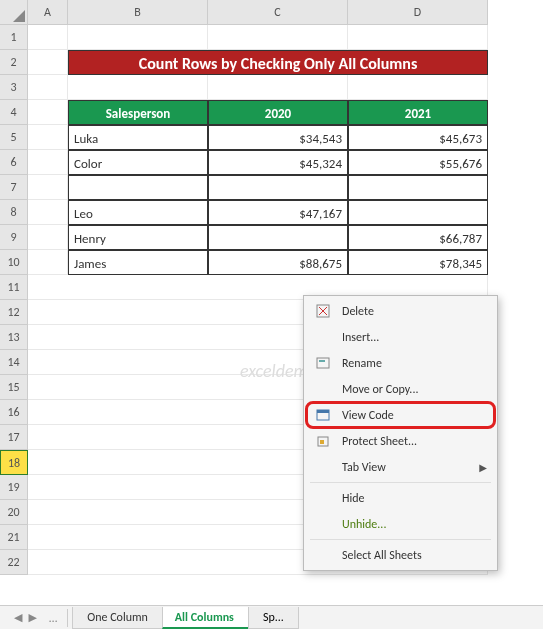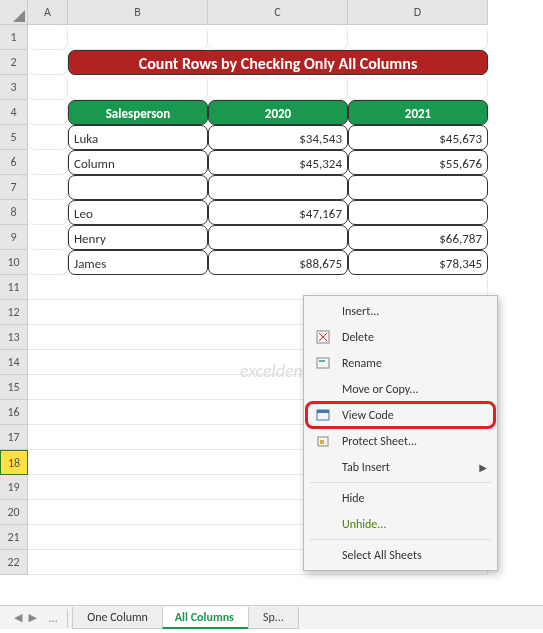--- a/index.html
+++ b/index.html
@@ -40,21 +40,20 @@
       background: #fde047;
       border: 1px solid #2d7d2d;
     }
     .cell {
       border-right: 1px solid #e8e8e8;
       border-bottom: 1px solid #e8e8e8;
       padding: 0 5px;
       line-height: 25px;
       font-size: 13px;
       background: #fff;
-      border-radius: 7px;
     }
     .corner {
       background: #e6e6e6;
       border-right: 1px solid #ccc;
       border-bottom: 1px solid #ccc;
       position: relative;
     }
     .corner::after {
       content: '';
       position: absolute;
@@ -153,21 +152,21 @@
       cursor: pointer;
       margin-right: -1px;
     }
     .tab.active {
       background: #fff;
       border-bottom: 2px solid #1a9850;
       color: #1a9850;
       font-weight: bold;
       padding-left: 12px;
     }
-    .tab.partial { color: #404040; }
+    .tab.partial { color: #000000; }
     .blank-area {
       grid-column: 2 / 6;
       background: #fff;
       border-right: 1px solid #e8e8e8;
       border-bottom: 1px solid #e8e8e8;
     }
   </style>
 </head>
 <body>
 
@@ -201,21 +200,21 @@
   <div class="cell header-cell">2021</div>
 
   <div class="row-header">5</div>
   <div class="cell"></div>
   <div class="cell data-cell left">Luka</div>
   <div class="cell data-cell right">$34,543</div>
   <div class="cell data-cell right">$45,673</div>
 
   <div class="row-header">6</div>
   <div class="cell"></div>
-  <div class="cell data-cell left">Column</div>
+  <div class="cell data-cell left">Color</div>
   <div class="cell data-cell right">$45,324</div>
   <div class="cell data-cell right">$55,676</div>
 
   <div class="row-header">7</div>
   <div class="cell"></div>
   <div class="cell data-cell left"></div>
   <div class="cell data-cell right"></div>
   <div class="cell data-cell right"></div>
 
   <div class="row-header">8</div>
@@ -258,35 +257,35 @@
     <div class="blank-area"></div>
   <div class="row-header">21</div>
     <div class="blank-area"></div>
   <div class="row-header">22</div>
     <div class="blank-area"></div>
 </div>
 
 <div class="watermark">exceldemy</div>
 
 <div class="context-menu">
-  <div class="menu-item">
-    <span class="menu-icon"></span>
-    <span class="menu-label">Insert...</span>
-  </div>
   <div class="menu-item">
     <span class="menu-icon">
         <svg width="14" height="14" viewBox="0 0 14 14">
           <rect x="1" y="1" width="12" height="12" fill="none" stroke="#888"></rect>
           <line x1="3" y1="3" x2="11" y2="11" stroke="#c33"></line>
           <line x1="11" y1="3" x2="3" y2="11" stroke="#c33"></line>
         </svg>
       </span>
     <span class="menu-label">Delete</span>
   </div>
   <div class="menu-item">
+    <span class="menu-icon"></span>
+    <span class="menu-label">Insert...</span>
+  </div>
+  <div class="menu-item">
     <span class="menu-icon">
         <svg width="14" height="14" viewBox="0 0 14 14">
           <rect x="1" y="2" width="12" height="10" fill="none" stroke="#888"></rect>
           <rect x="3" y="4" width="6" height="2" fill="#6aa"></rect>
         </svg>
       </span>
     <span class="menu-label">Rename</span>
   </div>
   <div class="menu-item">
     <span class="menu-icon"></span>
@@ -305,21 +304,21 @@
     <span class="menu-icon">
         <svg width="14" height="14" viewBox="0 0 14 14">
           <rect x="2" y="3" width="10" height="9" fill="none" stroke="#888"></rect>
           <rect x="4" y="6" width="4" height="4" fill="#da3"></rect>
         </svg>
       </span>
     <span class="menu-label">Protect Sheet...</span>
   </div>
   <div class="menu-item">
     <span class="menu-icon"></span>
-    <span class="menu-label">Tab Insert</span>
+    <span class="menu-label">Tab View</span>
     <span class="submenu-arrow">▶</span>
   </div>
   <div class="menu-sep"></div>
   <div class="menu-item">
     <span class="menu-icon"></span>
     <span class="menu-label">Hide</span>
   </div>
   <div class="menu-item disabled">
     <span class="menu-icon"></span>
     <span class="menu-label">Unhide...</span>

